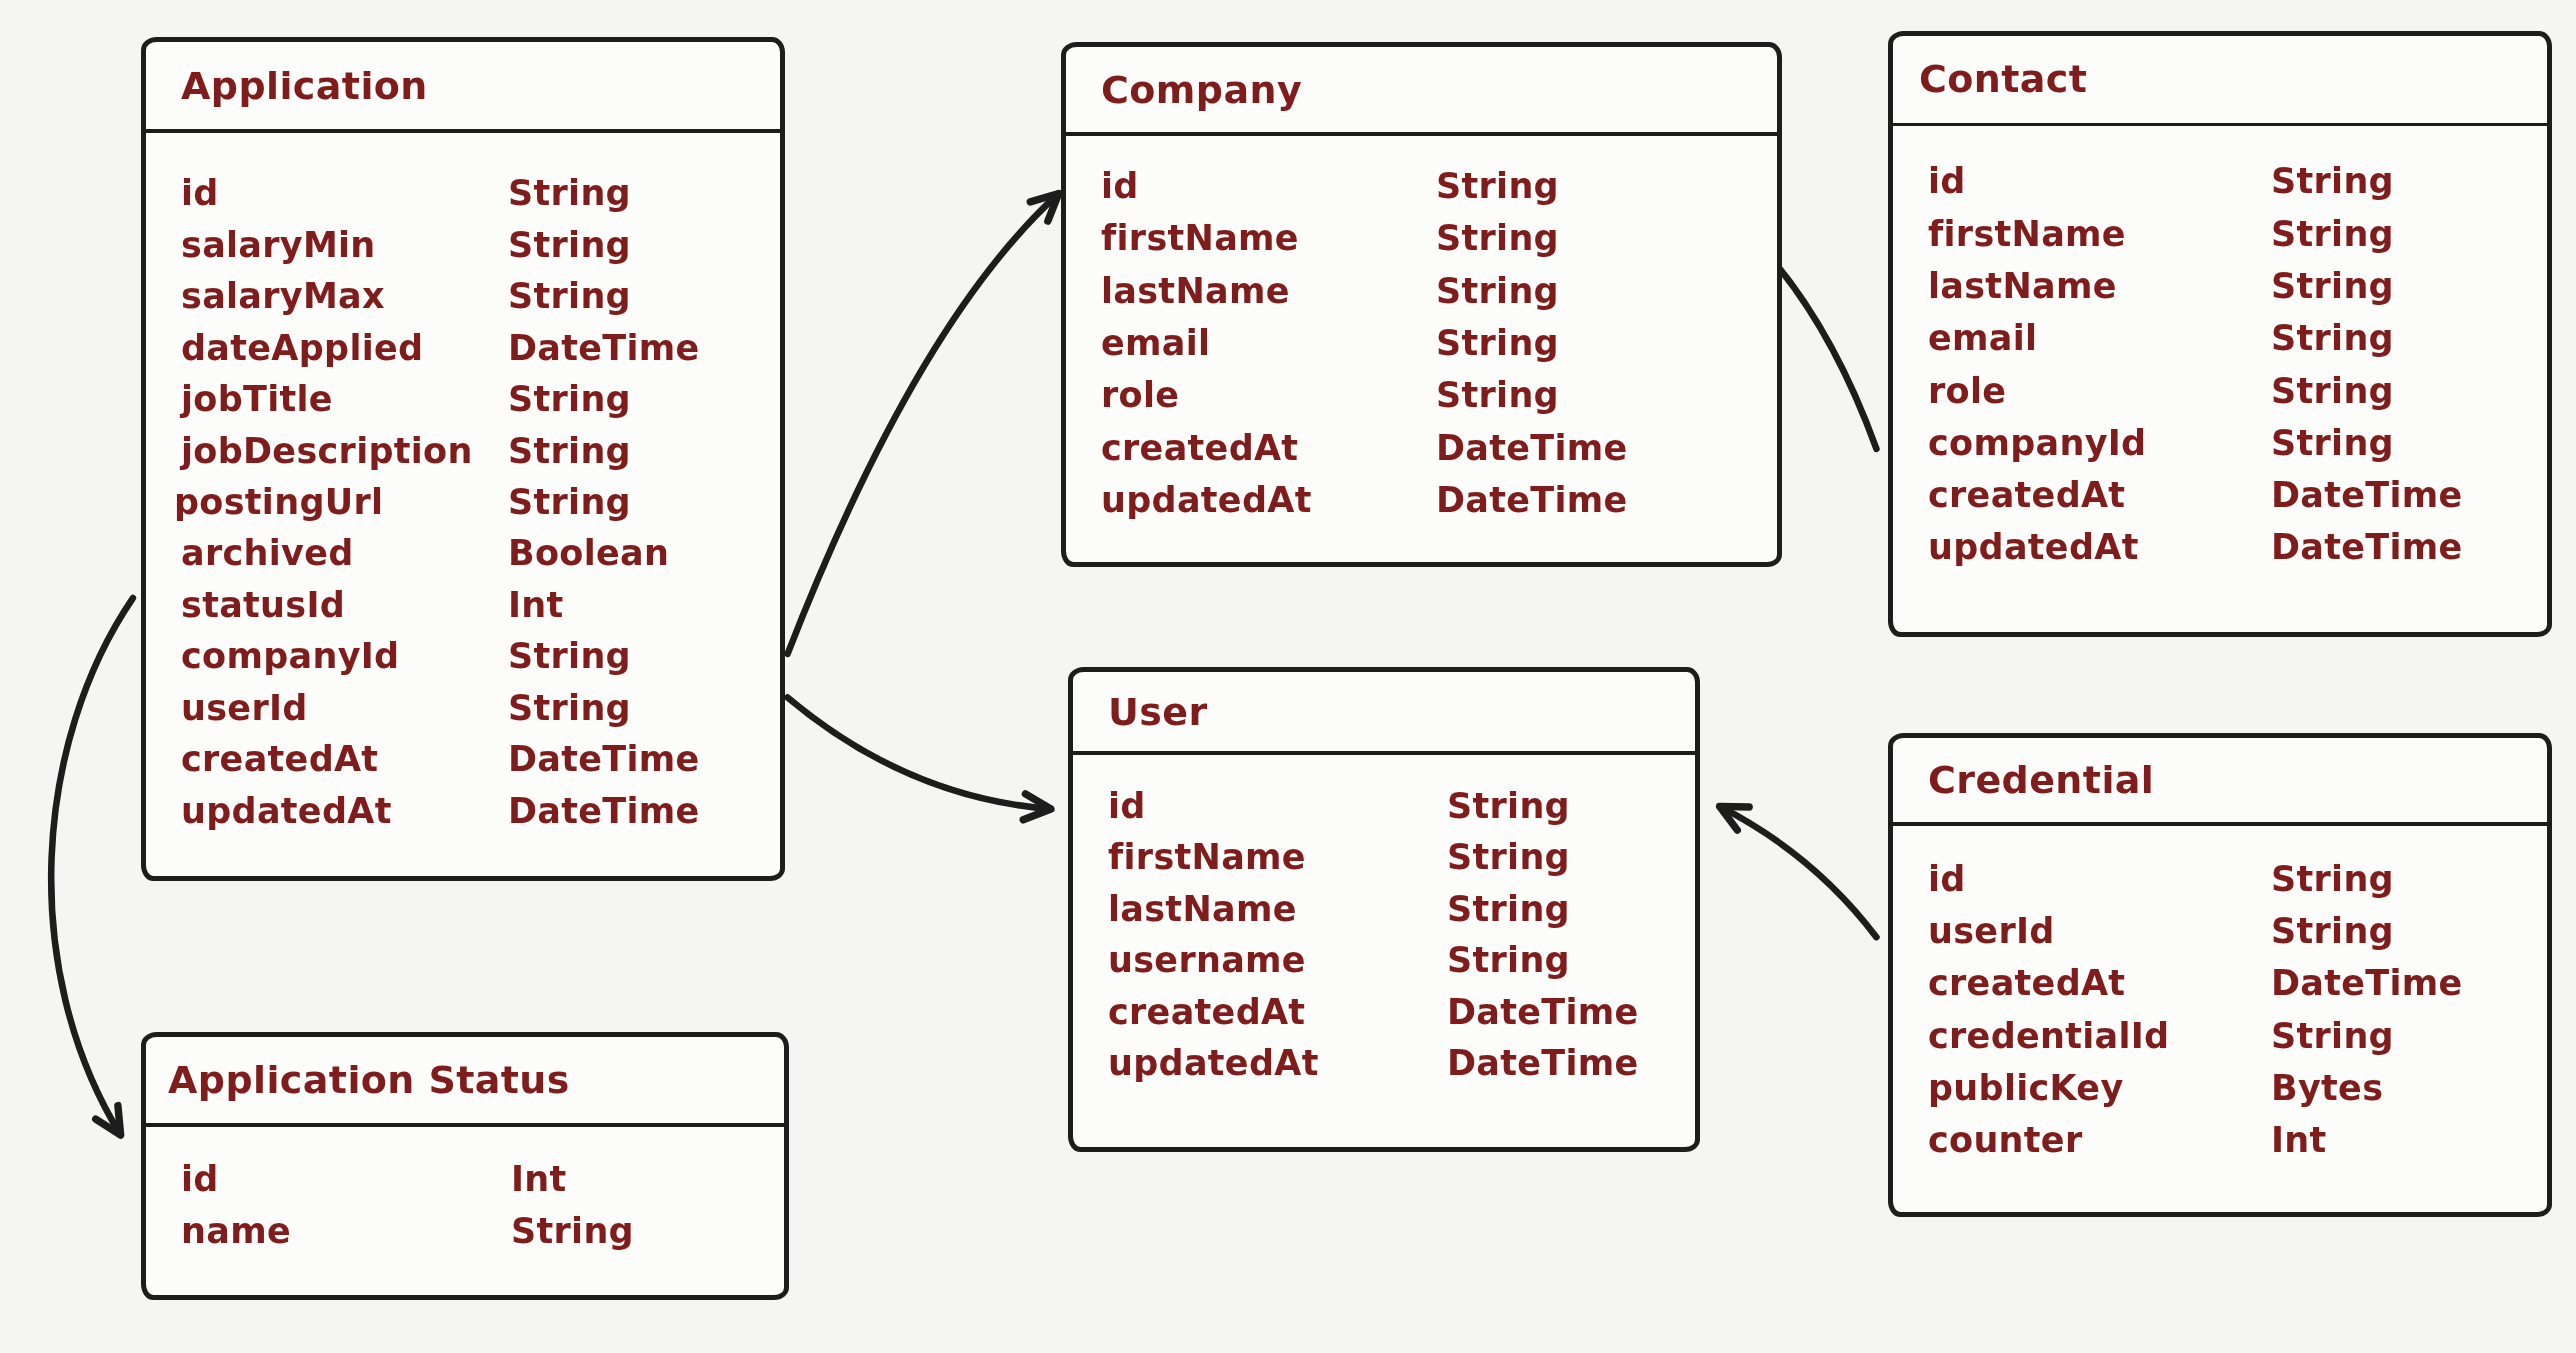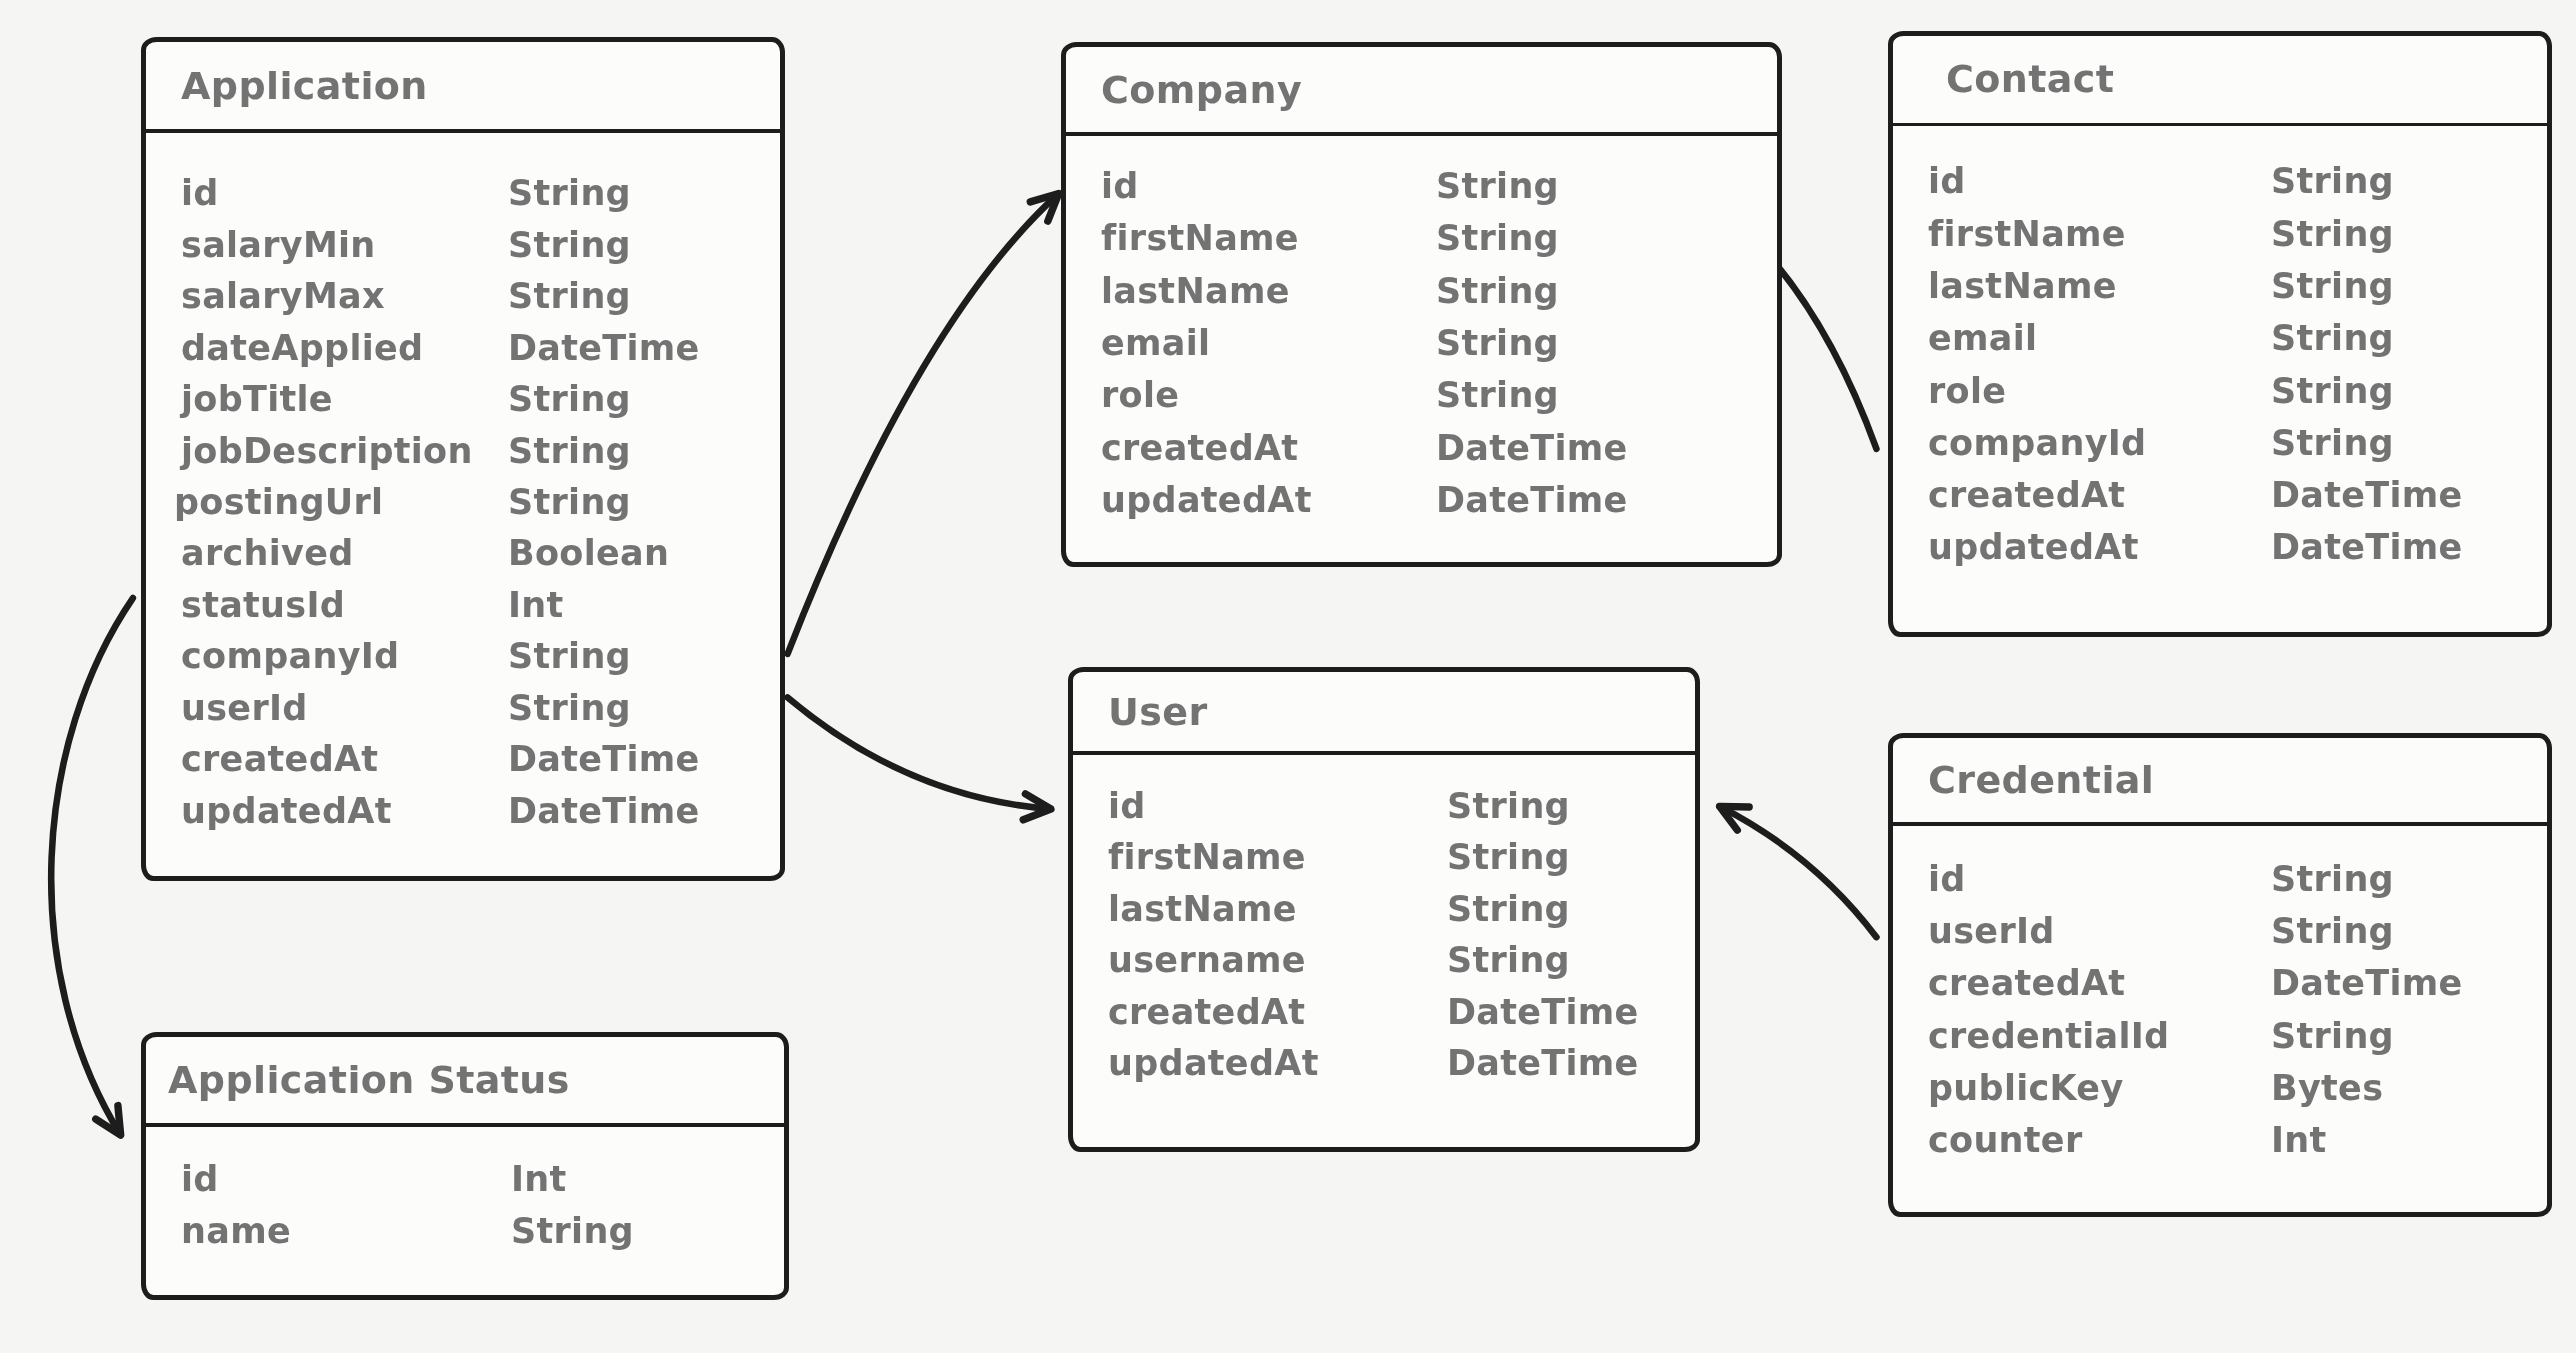--- a/index.html
+++ b/index.html
@@ -22,21 +22,21 @@
     height: 1353px;
     pointer-events: none;
   }
   #arrow-layer path { pointer-events: stroke; }
   .entity {
     position: absolute;
     background: #fcfcfb;
     border: 5.2px solid #1d1d1d;
     border-radius: 15.7px 13px 15px 12.2px / 13px 15px 12.2px 15.7px;
     box-sizing: border-box;
-    color: #737373;
+    color: #7f1d1d;
   }
   .entity-header {
     position: absolute;
     left: 0; top: 0; right: 0;
     display: flex;
     align-items: center;
     padding-left: 38px;
     font-size: 38px;
     font-weight: bold;
     letter-spacing: 0.4px;
@@ -160,21 +160,21 @@
         <div class="field-row" style="top: 377px;">
           <span class="field-name" style="left: 35px;">createdAt</span>
           <span class="field-type" style="left: 370px;">DateTime</span>
         </div>
         <div class="field-row" style="top: 429px;">
           <span class="field-name" style="left: 35px;">updatedAt</span>
           <span class="field-type" style="left: 370px;">DateTime</span>
         </div>
       </div>
       <div class="entity" style="left: 1888px; top: 30.5px; width: 664px; height: 606px;">
-        <div class="entity-header" style="height: 87px; padding-left: 53px;">Contact</div>
+        <div class="entity-header" style="height: 87px; padding-left: 26px;">Contact</div>
         <div class="entity-divider" style="top: 87px;"></div>
         <div class="field-row" style="top: 121px;">
           <span class="field-name" style="left: 35px;">id</span>
           <span class="field-type" style="left: 378px;">String</span>
         </div>
         <div class="field-row" style="top: 174px;">
           <span class="field-name" style="left: 35px;">firstName</span>
           <span class="field-type" style="left: 378px;">String</span>
         </div>
         <div class="field-row" style="top: 226px;">

